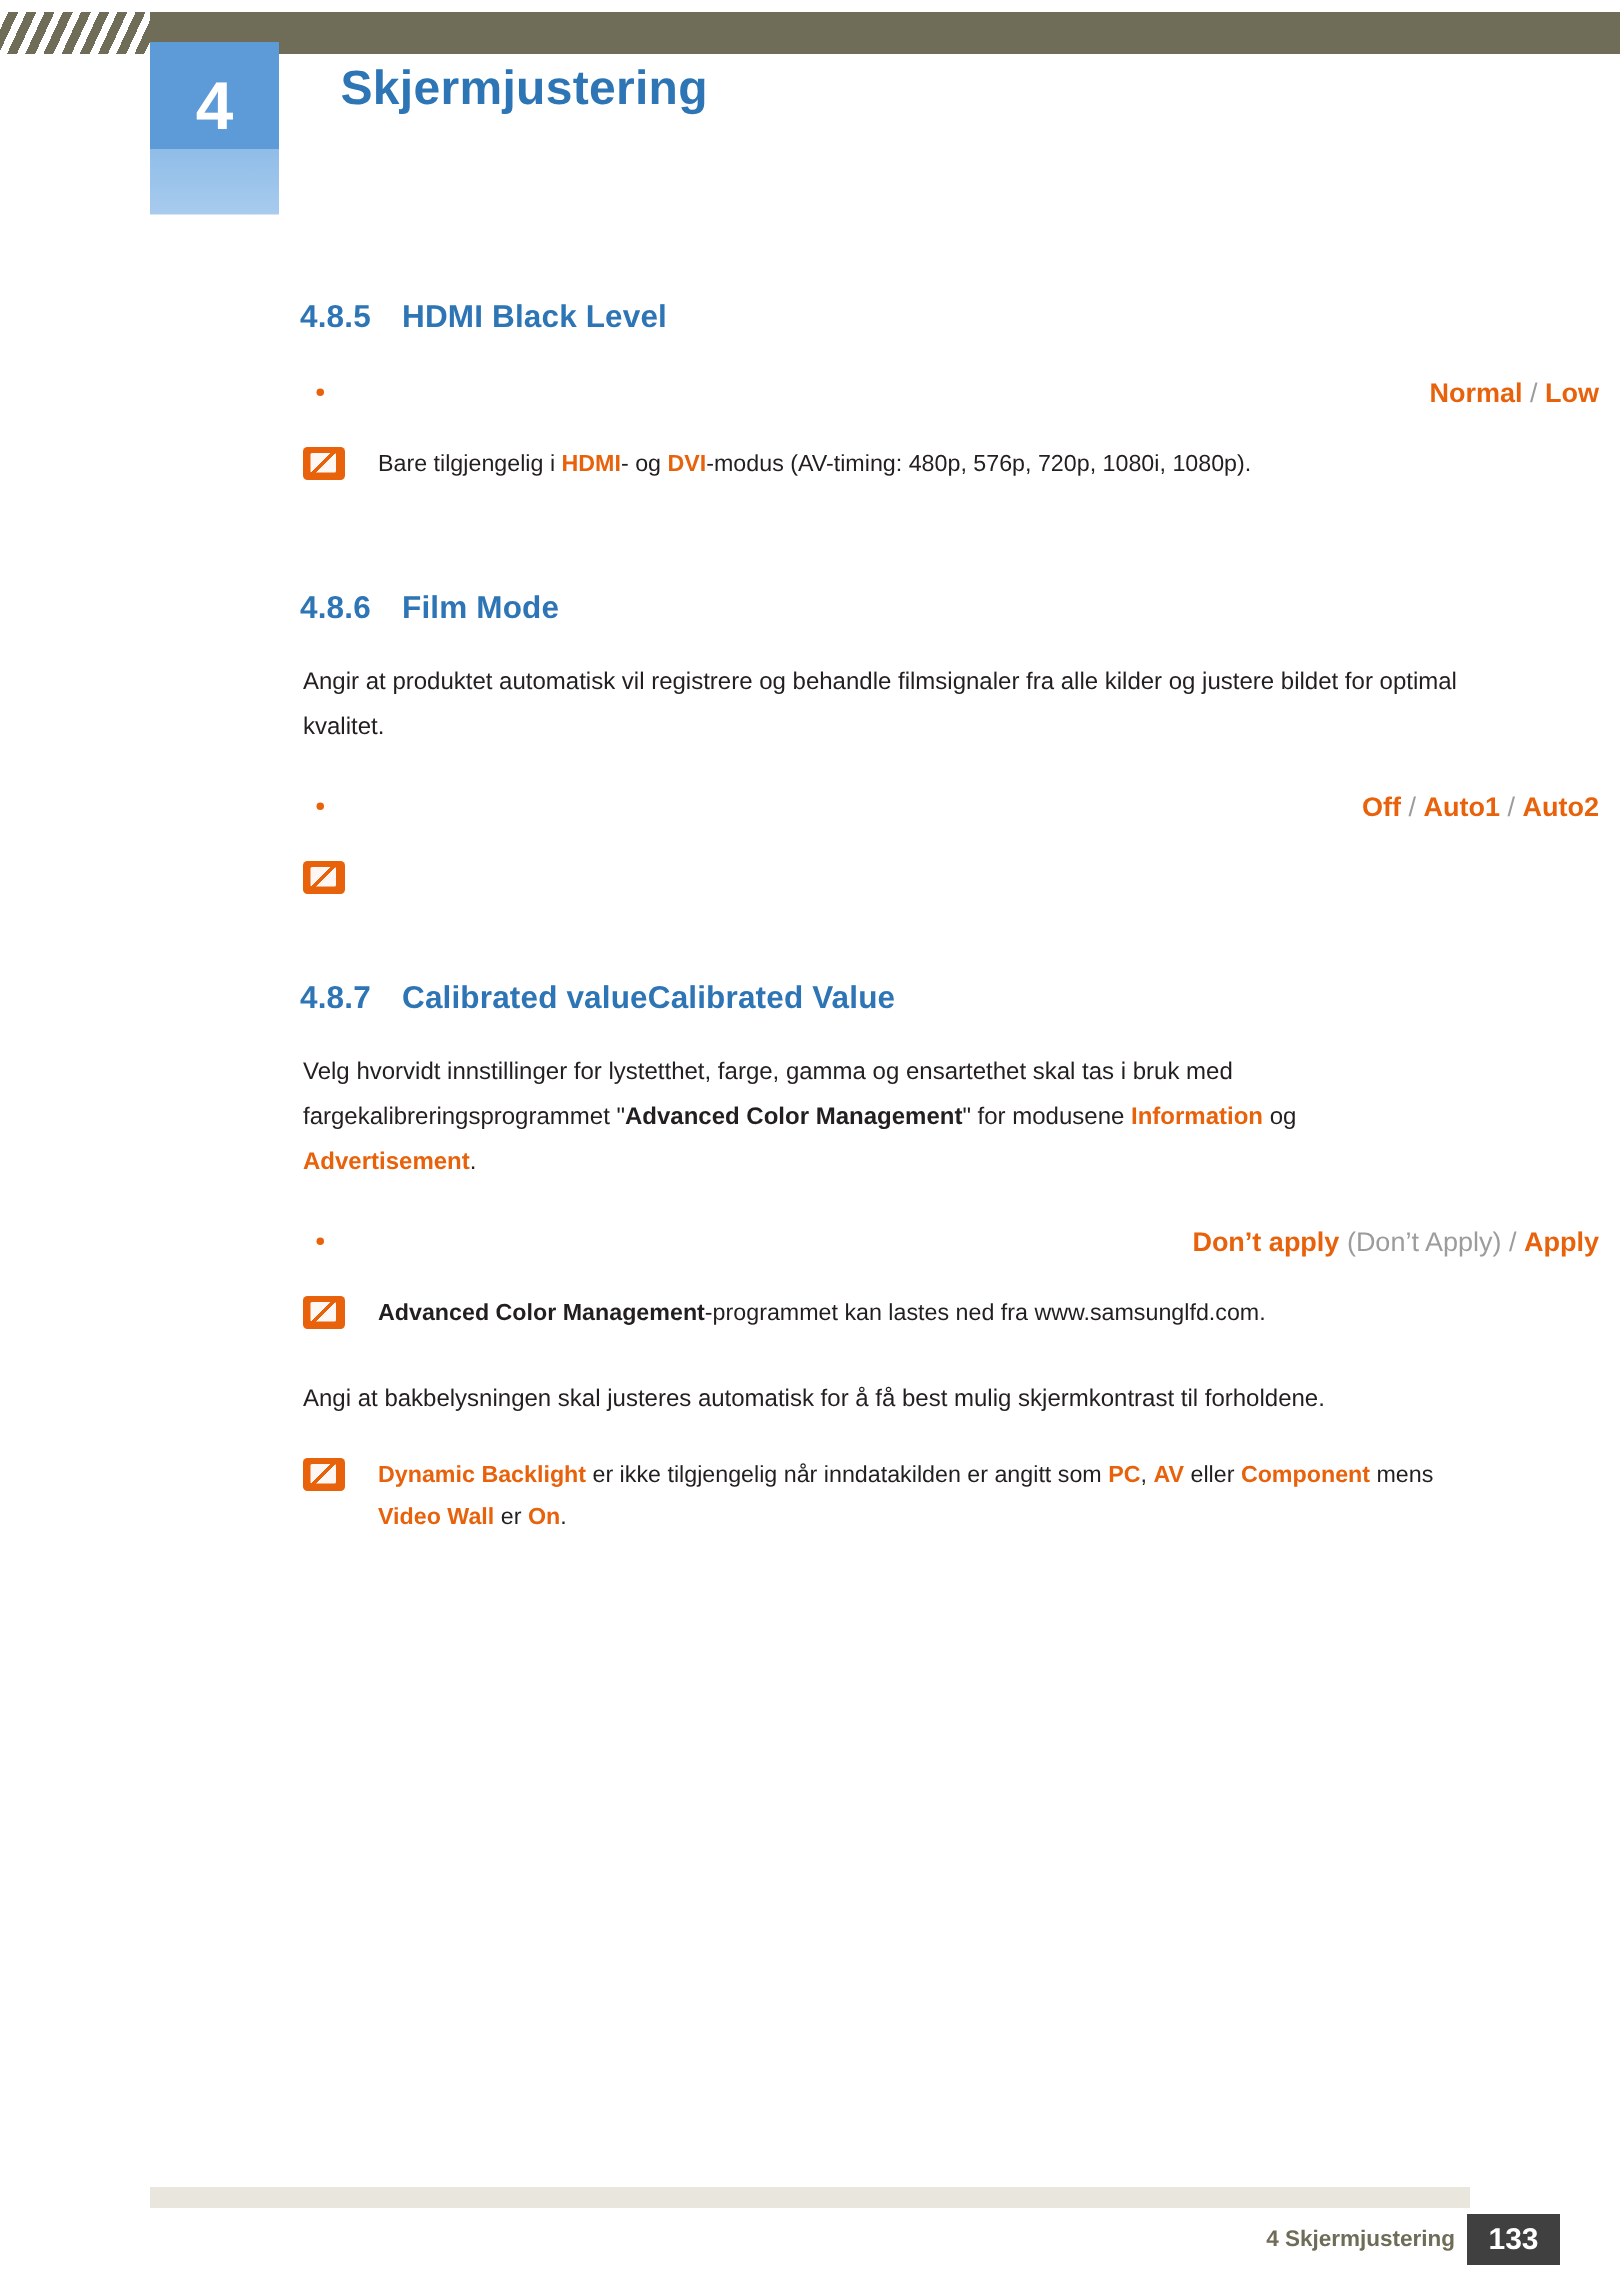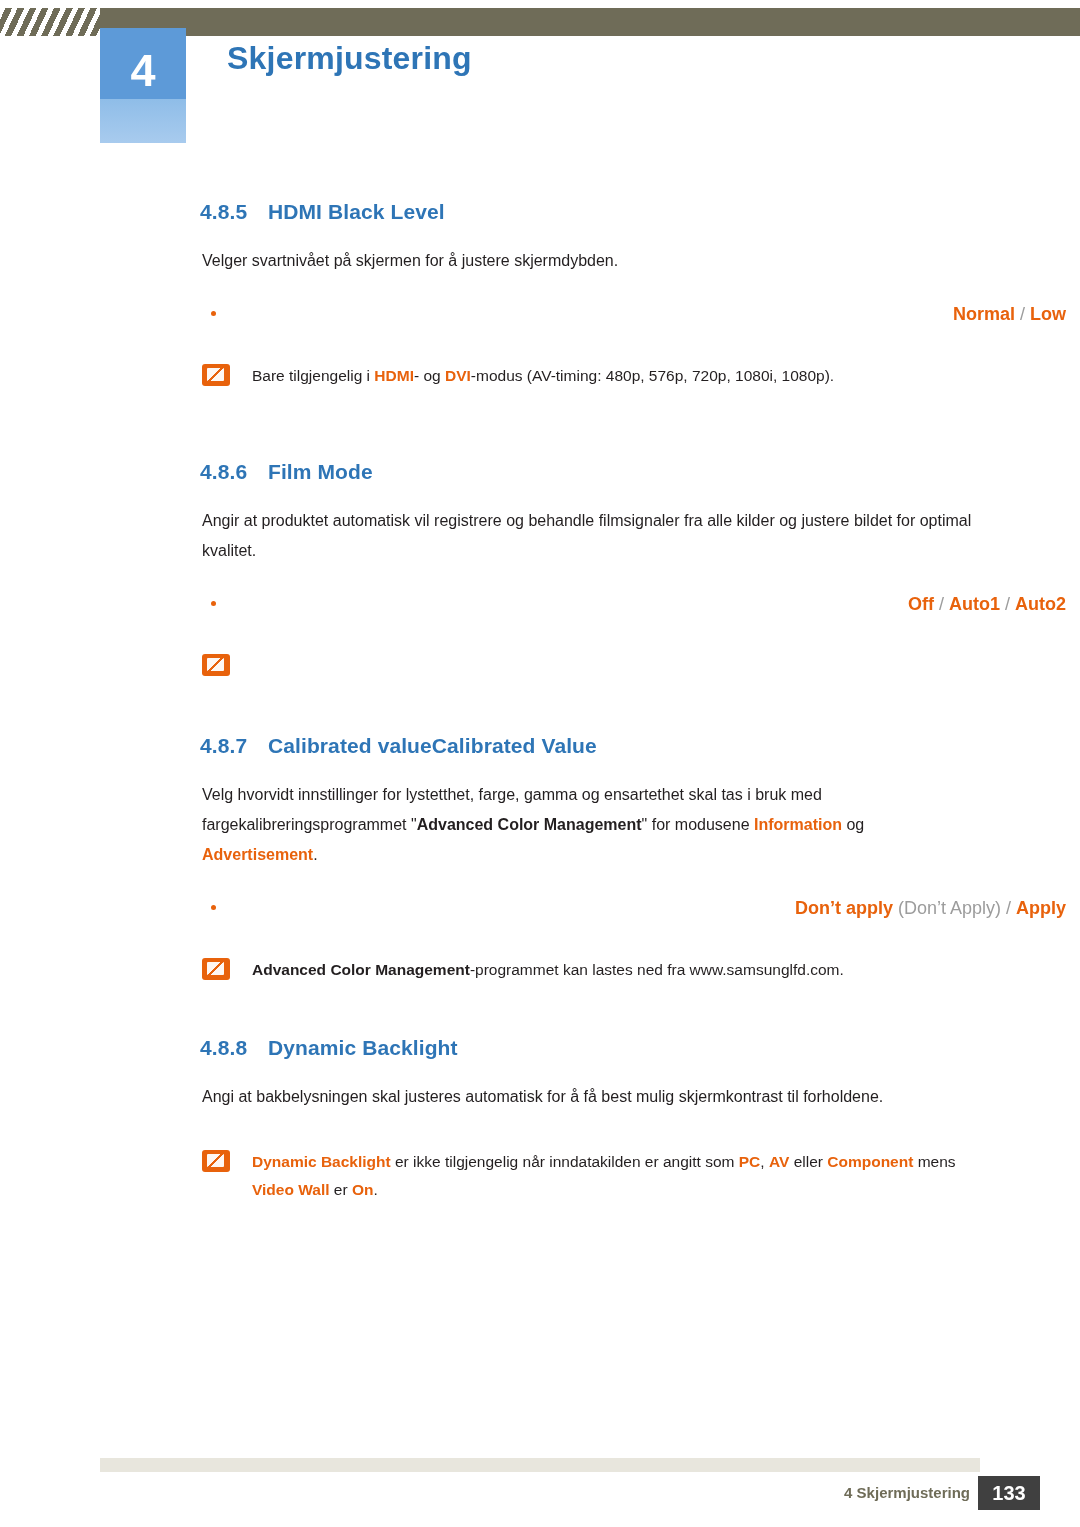--- a/index.html
+++ b/index.html
@@ -116,21 +116,21 @@
     height: 5px;
     background: #e8620c;
     border-radius: 50%;
   }
   .bullet-line .sep {
     color: #9c9c9c;
     font-weight: normal;
   }
 
   .note {
-    margin: 36px 0 0 190px;
+    margin: 22px 0 0 190px;
     width: 790px;
     position: relative;
     min-height: 34px;
     font-size: 15.5px;
     line-height: 28px;
   }
   .note-icon {
     position: absolute;
     left: 0px;
     top: 2px;
@@ -207,21 +207,20 @@
   <div class="chapter-box"></div>
   <div class="chapter-num">4</div>
   <div class="chapter-title">Skjermjustering</div>
 </div>
 
 <div class="content">
 
   <h2 class="sec-heading">
     <span class="num">4.8.5</span><span>HDMI Black Level</span>
   </h2>
-  <p class="para">Velger svartnivået på skjermen for å justere skjermdybden.</p>
   <div class="bullet-line">
     <span>Normal</span><span class="sep"> / </span><span>Low</span>
   </div>
   <div class="note">
     <span class="note-icon"></span>
     <span class="note-text"><span>Bare tilgjengelig i </span><span class="o">HDMI</span><span>- og </span><span class="o">DVI</span><span>-modus (AV-timing: 480p, 576p, 720p, 1080i, 1080p).</span></span>
   </div>
 
   <h2 class="sec-heading" style="margin-top:64px;">
     <span class="num">4.8.6</span><span>Film Mode</span>
@@ -239,23 +238,20 @@
   </h2>
   <p class="para"><span>Velg hvorvidt innstillinger for lystetthet, farge, gamma og ensartethet skal tas i bruk med fargekalibreringsprogrammet "</span><span class="b">Advanced Color Management</span><span>" for modusene </span><span class="o">Information</span><span> og </span><span class="o">Advertisement</span><span>.</span></p>
   <div class="bullet-line">
     <span>Don’t apply</span><span class="sep"> (Don’t Apply)</span><span class="sep"> / </span><span>Apply</span>
   </div>
   <div class="note">
     <span class="note-icon"></span>
     <span class="note-text"><span class="b">Advanced Color Management</span><span>-programmet kan lastes ned fra www.samsunglfd.com.</span></span>
   </div>
 
-  <h2 class="sec-heading" style="margin-top:46px;">
-    <span class="num">4.8.8</span><span>Dynamic Backlight</span>
-  </h2>
   <p class="para">Angi at bakbelysningen skal justeres automatisk for å få best mulig skjermkontrast til forholdene.</p>
   <div class="note">
     <span class="note-icon"></span>
     <span class="note-text"><span class="o">Dynamic Backlight</span><span> er ikke tilgjengelig når inndatakilden er angitt som </span><span class="o">PC</span><span>, </span><span class="o">AV</span><span> eller </span><span class="o">Component</span><span> mens </span><span class="o">Video Wall</span><span> er </span><span class="o">On</span><span>.</span></span>
   </div>
 
 </div>
 
 <div class="footer">
   <div class="footer-rule"></div>

